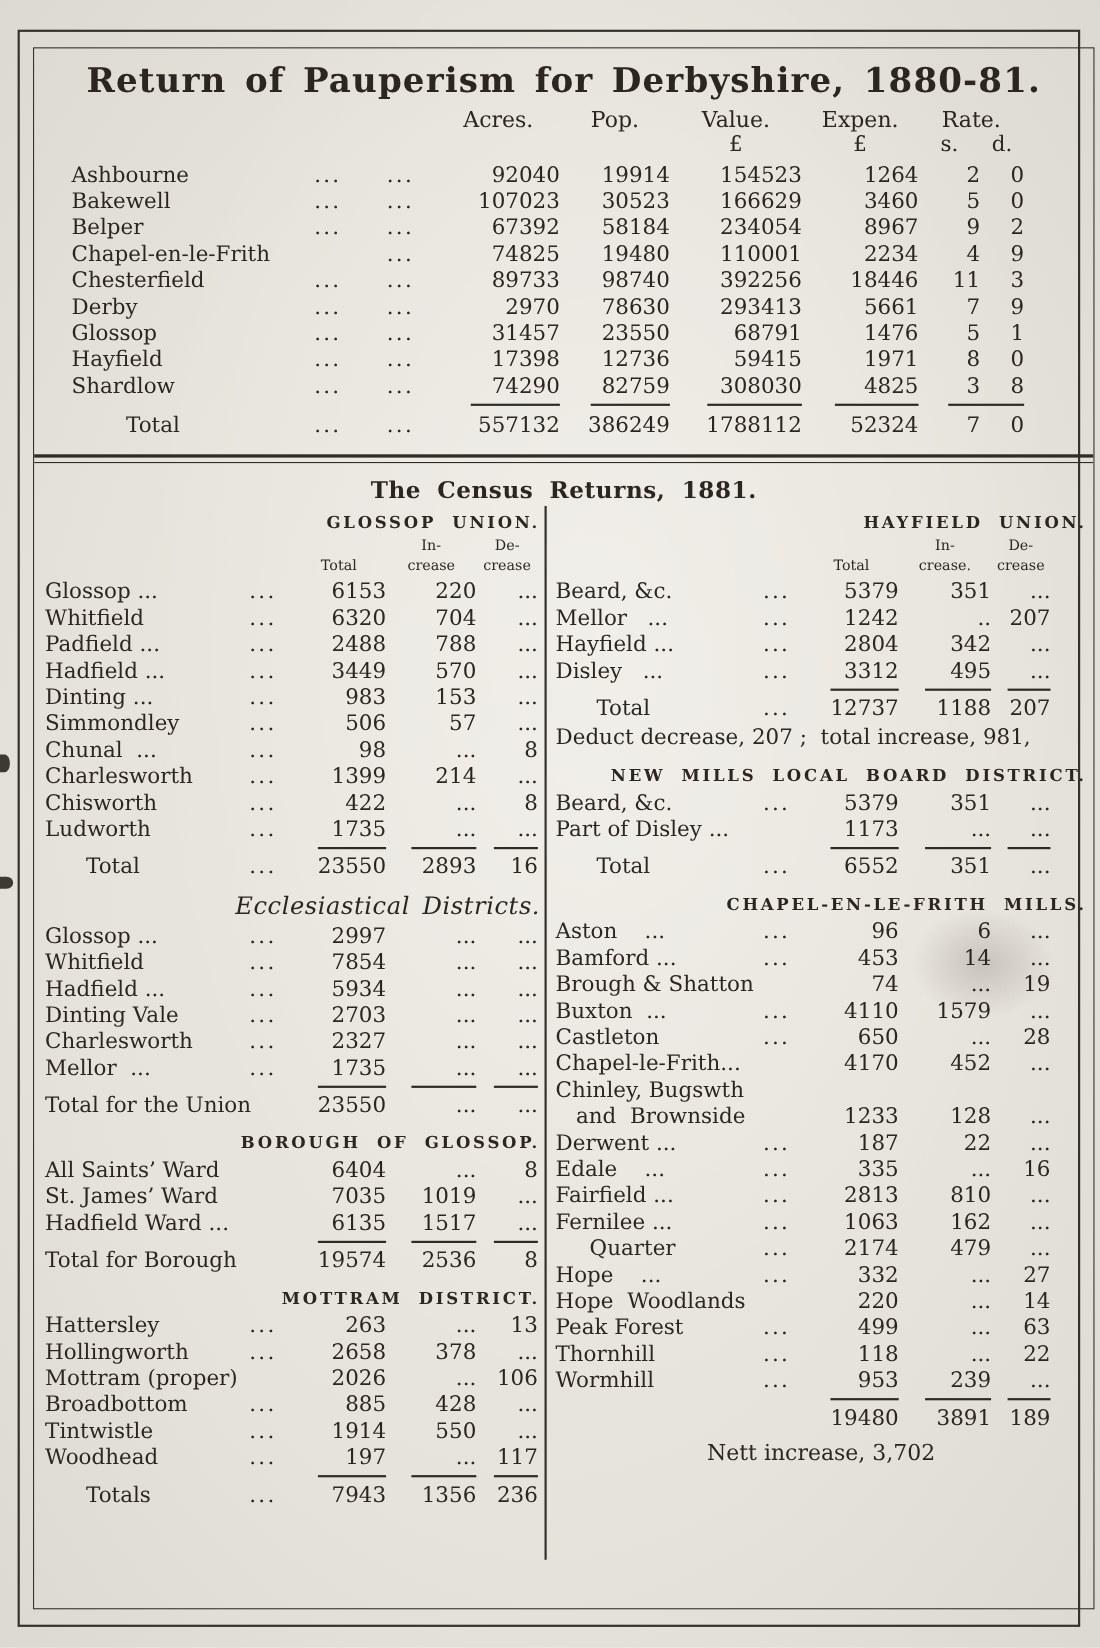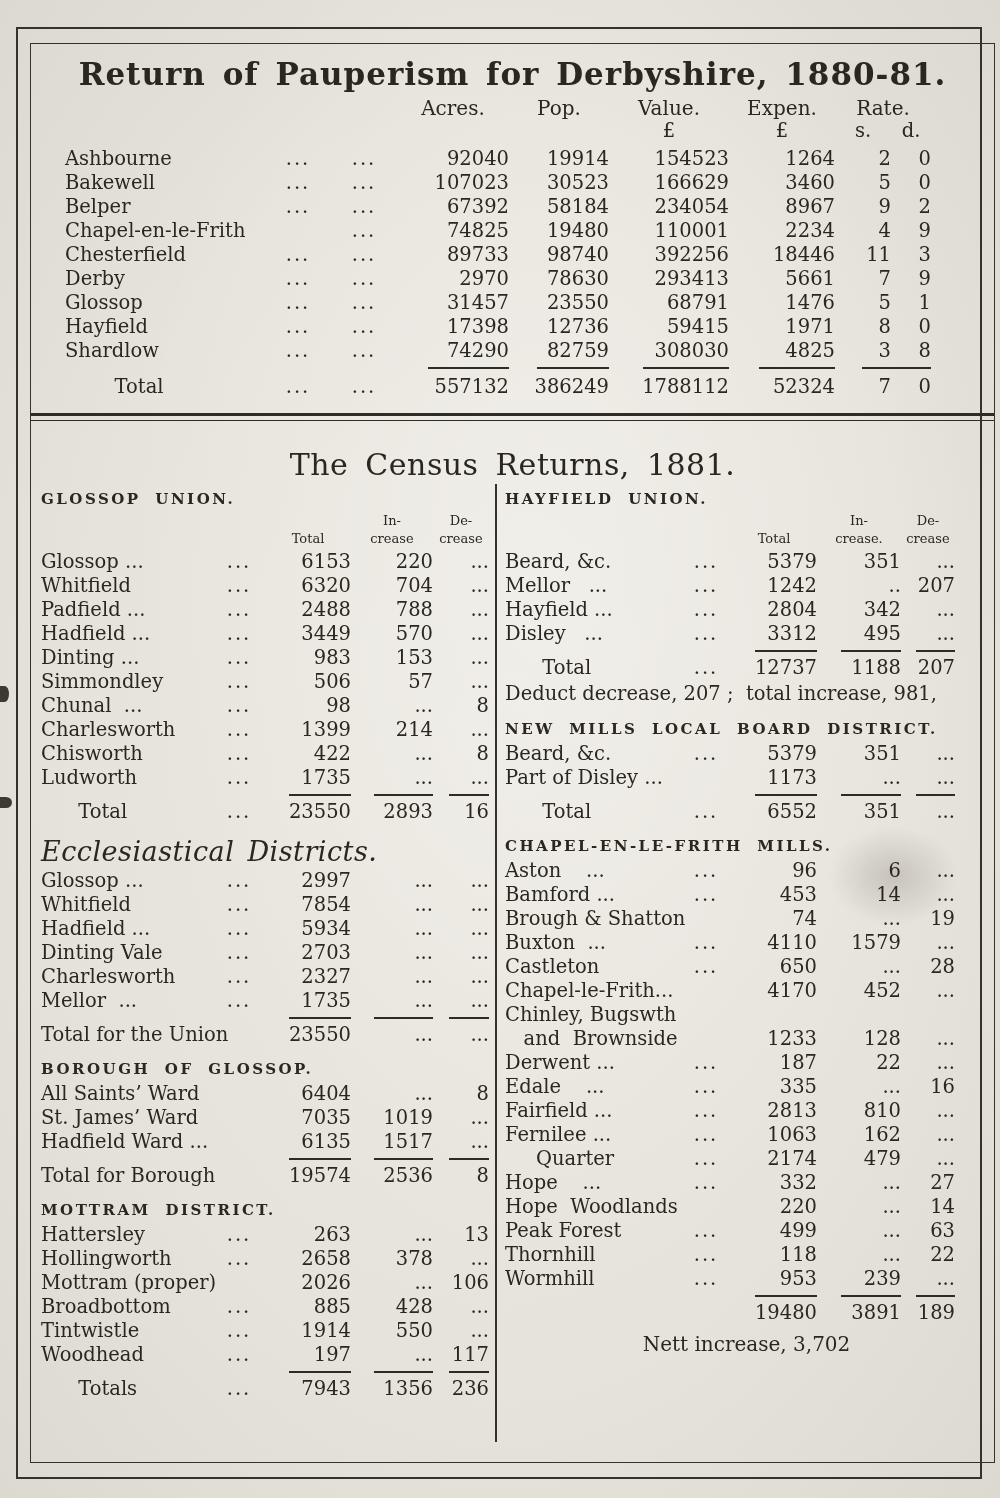--- a/index.html
+++ b/index.html
@@ -18,22 +18,22 @@
     border:1.5px solid #35322b; box-sizing:border-box; overflow:hidden; }
 
   .ink-mark{ position:absolute; background:#3e3a33; }
   .mark-a{ left:0; top:686px; width:9px; height:16px; border-radius:0 70% 70% 0; }
   .mark-b{ left:0; top:797px; width:12px; height:11px; border-radius:0 55% 55% 0; }
   .stain{ position:absolute; left:828px; top:826px; width:130px; height:100px;
     background:radial-gradient(ellipse, rgba(140,134,122,0.35), rgba(140,134,122,0) 70%); }
 
   .title1{ margin:12px 8px 4px; text-align:center; font-weight:bold;
     font-size:31px; letter-spacing:1px; word-spacing:5px; }
-  .title2{ margin:26px 0 2px; text-align:center; font-weight:normal;
-    font-size:30px; letter-spacing:0.5px; word-spacing:7px; }
+  .title2{ margin:12px 0 2px; text-align:center; font-weight:bold;
+    font-size:21px; letter-spacing:0.5px; word-spacing:7px; }
 
   
   .paup-table{ padding:0 26px 0 34px; font-size:19.5px; }
   .paup-row{ display:grid; line-height:24px;
     grid-template-columns:200px 66px 66px 112px 100px 120px 106px 56px 40px; }
   .paup-row span{ display:block; white-space:pre; }
   .paup-row span:nth-child(1){ text-align:left; }
   .paup-row span:nth-child(2), .paup-row span:nth-child(3){ text-align:center; letter-spacing:2px; }
   .paup-row span:nth-child(n+4){ text-align:right; }
   .paup-head{ line-height:24px; margin-top:2px; font-size:20px; }
@@ -60,23 +60,23 @@
   .col-right .census-row{ grid-template-columns:176px 50px 86px 84px 54px; }
   .census-row span{ display:block; }
   .census-row span:nth-child(1){ text-align:left; white-space:pre; }
   .census-row span:nth-child(2){ text-align:center; letter-spacing:2px; }
   .census-row span:nth-child(n+3){ text-align:right; white-space:pre; }
 
   .census-head{ margin-bottom:2px; }
   .census-head span{ align-self:end; text-align:center !important; font-size:13px;
     line-height:18px; white-space:pre-line !important; }
 
-  .sec-heading{ text-align:left; font-weight:bold; font-size:15px;
+  .sec-heading{ text-align:right; font-weight:bold; font-size:15px;
     letter-spacing:2.5px; word-spacing:7px; margin:13px 0 4px; }
-  .sec-heading.italic{ font-style:italic; font-weight:normal; font-size:27px;
+  .sec-heading.italic{ font-style:italic; font-weight:normal; font-size:22px;
     letter-spacing:0.5px; word-spacing:4px; margin:12px 0 2px; }
   .sec-heading.tight{ margin-top:4px; }
 
   .note{ font-size:19.5px; line-height:27px; white-space:pre; }
   .note.center{ text-align:center; font-size:20px; white-space:normal; margin-top:6px; }
 </style>
 </head>
 <body>
 
 <div class="page">

